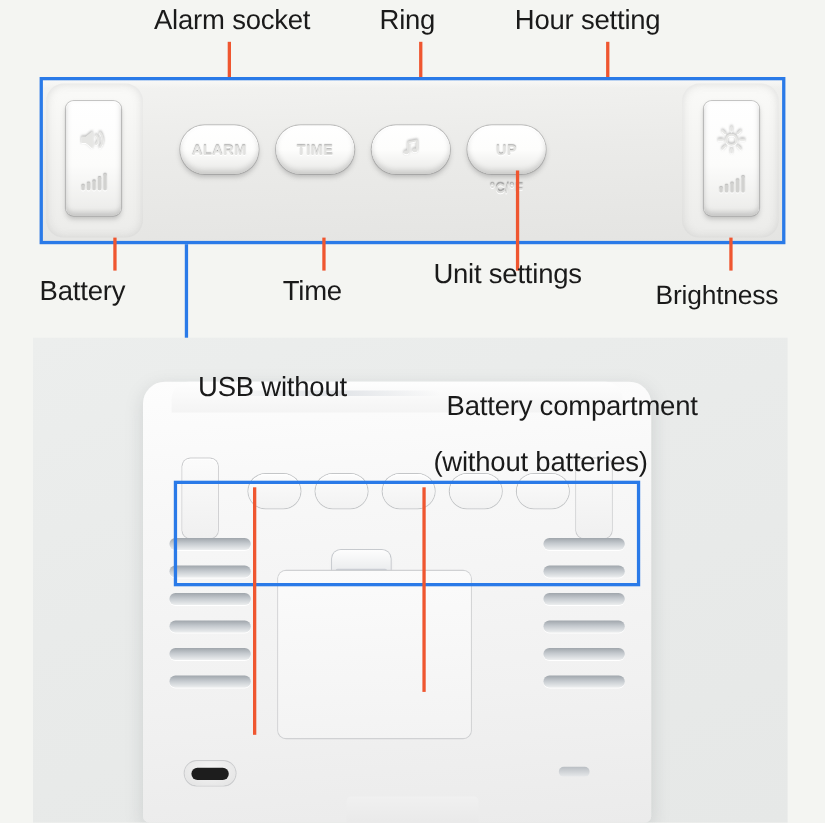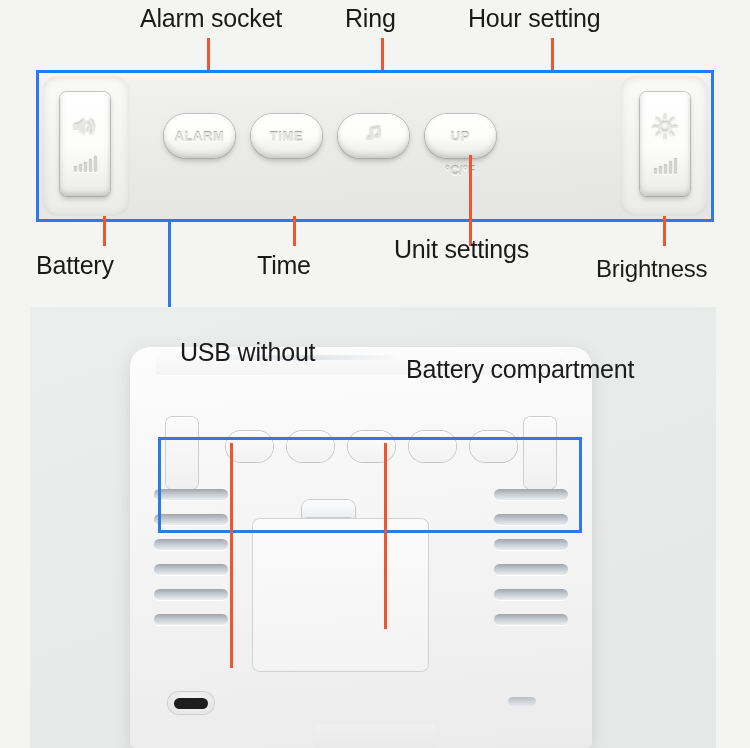--- a/index.html
+++ b/index.html
@@ -318,17 +318,18 @@
       <div class="smallslot"></div>
 
       <div class="stand"></div>
     </div>
   </div>
 
   <div class="bluebox" style="left:158px;top:437px;width:424px;height:96px;"></div>
 
   <div class="ann" style="left:180px;top:338px;">USB without</div>
   <div class="ann" style="left:406px;top:355px;">Battery compartment</div>
+  <div class="ann" style="left:394px;top:406px;">(without batteries)</div>
 
   <div class="lead-v" style="left:230px;top:443px;height:225px;"></div>
   <div class="lead-v" style="left:384px;top:443px;height:186px;"></div>
 
 </div>
 
 </body></html>

